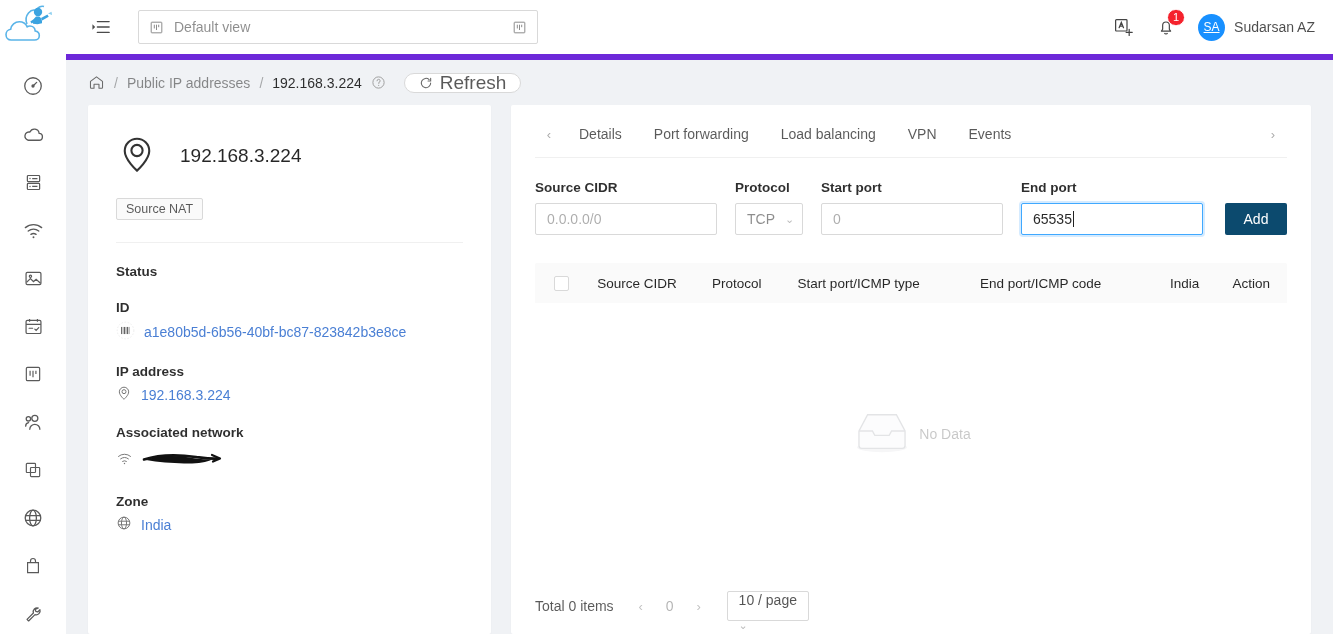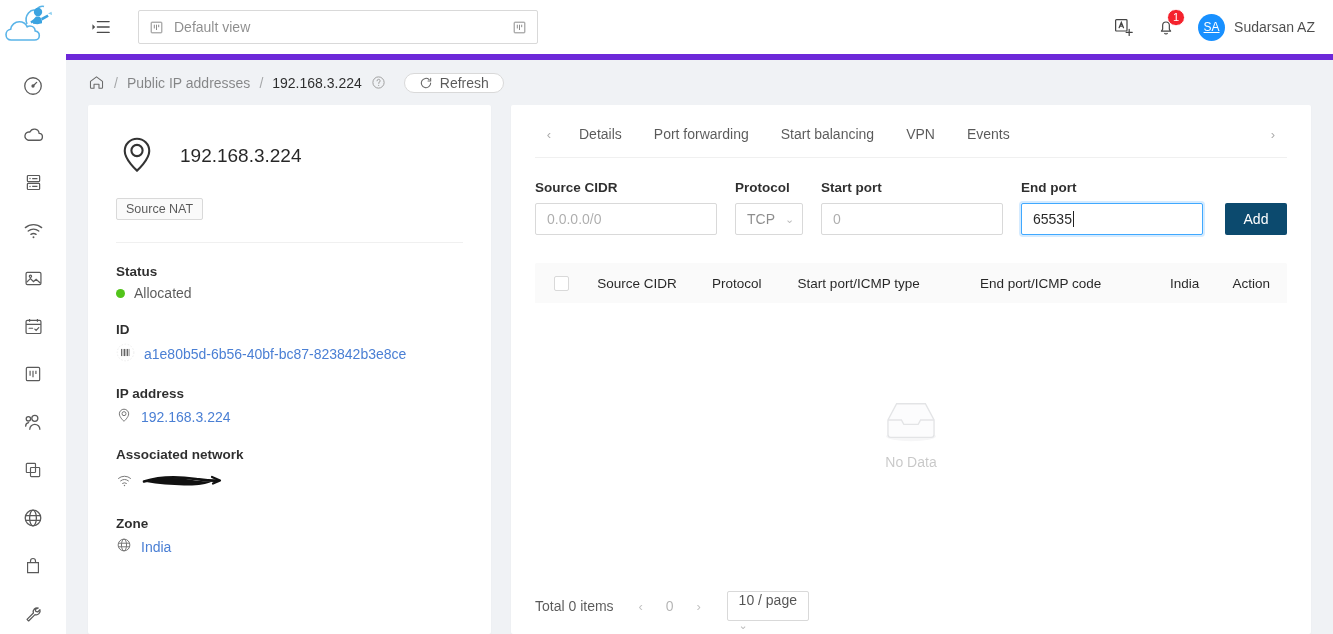--- a/index.html
+++ b/index.html
@@ -67,21 +67,21 @@
     background: #f0f2f5; flex: 0 0 45px; gap: 0;
   }
   .crumb-home { display:flex; align-items:center; cursor:pointer; }
   .crumb-sep { color: rgba(0,0,0,.32); margin: 0 9px; font-size: 14px; }
   .crumb-link { color: rgba(0,0,0,.45); font-size: 14px; cursor:pointer; }
   .crumb-cur { color: rgba(0,0,0,.82); font-size: 14px; }
   .help-ic { margin-left: 9px; display:flex; cursor:pointer; }
   .refresh {
     margin-left: 18px; height:20px; border:1px solid #d9d9d9; border-radius:14px;
     background:#fff; display:flex; align-items:center; gap:7px; padding: 0 14px;
-    font-size: 14px; color: rgba(0,0,0,.65); cursor:pointer;
+    font-size: 19px; color: rgba(0,0,0,.65); cursor:pointer;
   }
 
   
   .body {
     flex:1; display:flex; gap: 20px; padding: 0 22px 0 22px; min-height:0;
   }
   .card { background:#fff; border-radius: 2px; box-shadow: 0 1px 2px rgba(0,0,0,.04); }
 
   
   .leftcard { width: 403px; flex: 0 0 403px; padding: 28px 28px 0 28px; }
@@ -129,21 +129,21 @@
     height: 32px; min-width: 62px; background:#0c4a6e; color:#fff; border:none; border-radius:2px;
     font-size: 14px; cursor:pointer; display:flex; align-items:center; justify-content:center;
     margin-left: auto; font-family: inherit;
   }
 
   .tablewrap { margin-top: 28px; flex:1; display:flex; flex-direction:column; min-height:0; }
   .thead { display:flex; align-items:center; background:#fafafa; height: 40px; border-radius:2px 2px 0 0; }
   .th { font-size: 13.5px; color: rgba(0,0,0,.85); padding: 0 10px; }
   .th.cb { width: 54px; display:flex; align-items:center; justify-content:center; padding:0; }
   .checkbox { width:15px; height:15px; border:1px solid #d9d9d9; border-radius:2px; background:#fff; cursor:pointer; }
-  .empty { flex:1; display:flex; flex-direction:column; align-items:center; justify-content:center; gap:6px; padding-bottom: 14px; }
+  .empty { flex:1; display:flex; flex-direction:row; align-items:center; justify-content:center; gap:6px; padding-bottom: 14px; }
   .empty-txt { color: rgba(0,0,0,.22); font-size: 14px; }
 
   .pager { display:flex; align-items:center; gap: 9px; height: 56px; flex:0 0 56px; }
   .pg-total { font-size: 14px; color: rgba(0,0,0,.65); margin-right: 8px; }
   .pg-arrow { width: 20px; text-align:center; color: rgba(0,0,0,.25); cursor:pointer; font-size: 13px; }
   .pg-num { width: 20px; text-align:center; color: rgba(0,0,0,.3); font-size: 14px; cursor:pointer; }
   .pg-size {
     height:30px; border:1px solid #d9d9d9; border-radius:2px; display:flex; align-items:flex-start;
     gap: 11px; padding: 0 11px; font-size:14px; color: rgba(0,0,0,.68); cursor:pointer; margin-left: 9px; flex-direction: column;
   }
@@ -337,24 +337,20 @@
                 <circle cx="12" cy="10" r="3.2"></circle>
               </svg>
           </span>
           <span class="lc-title">192.168.3.224</span>
         </div>
         <div class="tag">Source NAT</div>
         <div class="divider"></div>
 
         <div class="field">
           <div class="field-label">Status</div>
-          <div class="field-val">
-            <span class="dot"></span>
-            <span>Allocated</span>
-          </div>
         </div>
 
         <div class="field">
           <div class="field-label">ID</div>
           <div class="field-val">
             <span>
               <svg width="19" height="19" viewBox="0 0 24 24">
                   <circle cx="12" cy="12" r="10.5" fill="none" stroke="#e8e8e8" stroke-width="1" stroke-dasharray="2 2"></circle>
                   <g fill="#595959">
                     <rect x="6.5" y="7.5" width="1.2" height="9"></rect>
@@ -418,21 +414,21 @@
           </div>
         </div>
       </div>
 
       <div class="card rightcard">
 
         <div class="tabs">
           <div class="tab-arrow">‹</div>
           <div class="tab">Details</div>
           <div class="tab">Port forwarding</div>
-          <div class="tab">Start balancing</div>
+          <div class="tab">Load balancing</div>
           <div class="tab">VPN</div>
           <div class="tab">Events</div>
           <div class="tabs-spacer"></div>
           <div class="tab-arrow">›</div>
         </div>
 
         <div class="formrow">
           <div class="fgroup">
             <div class="flabel">Source CIDR</div>
             <div class="inp ph w-cidr">0.0.0.0/0</div>

